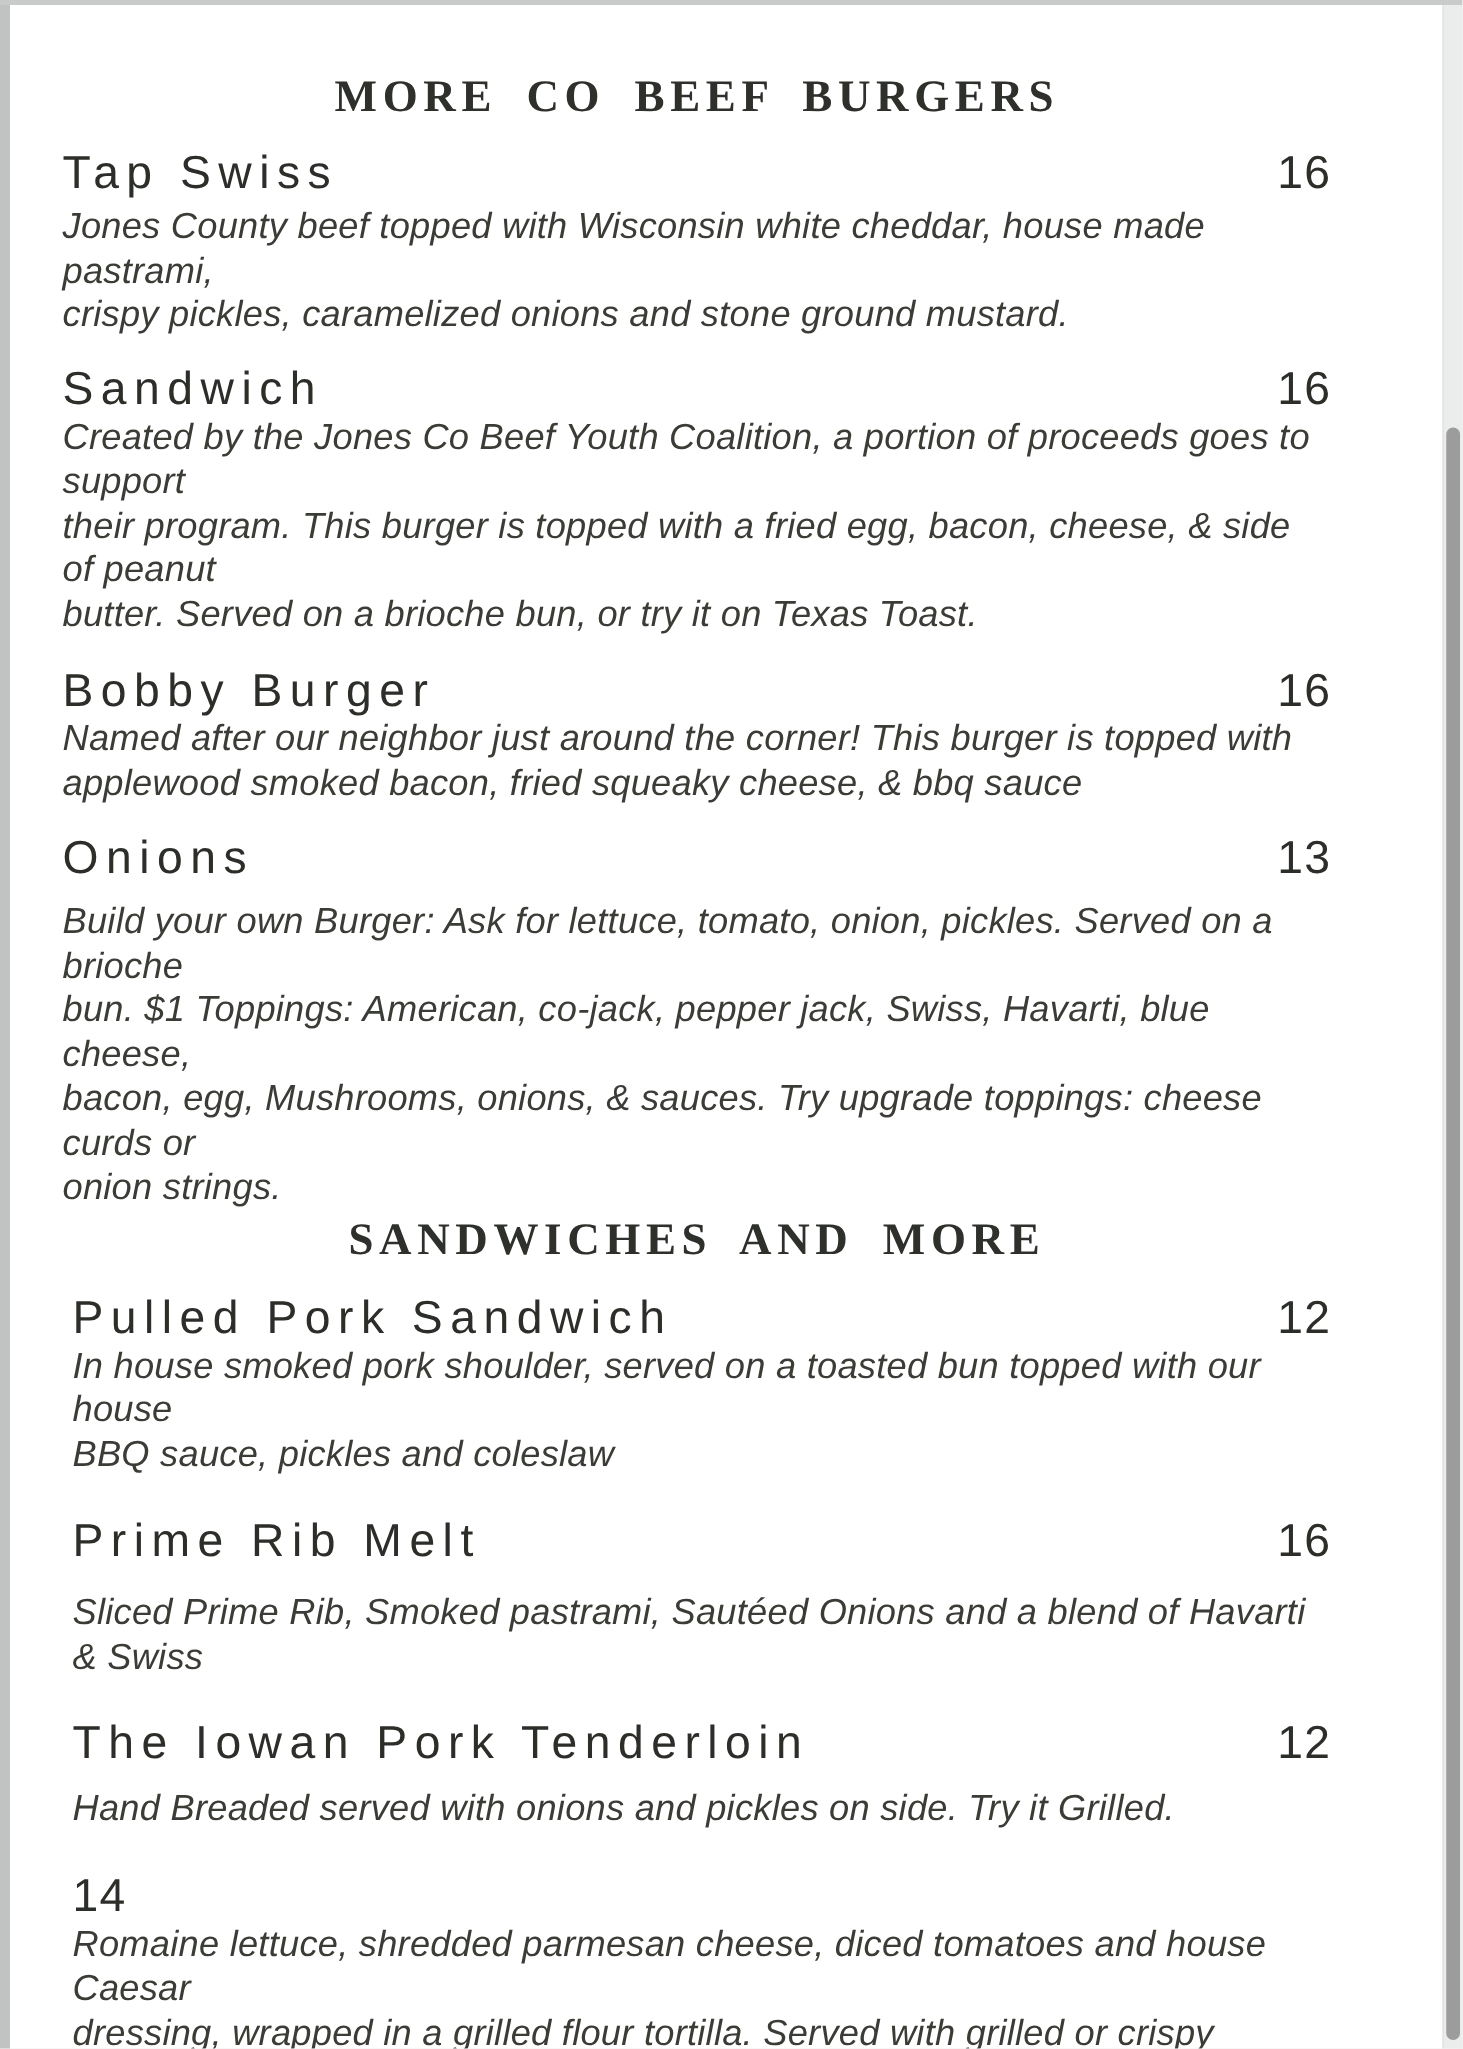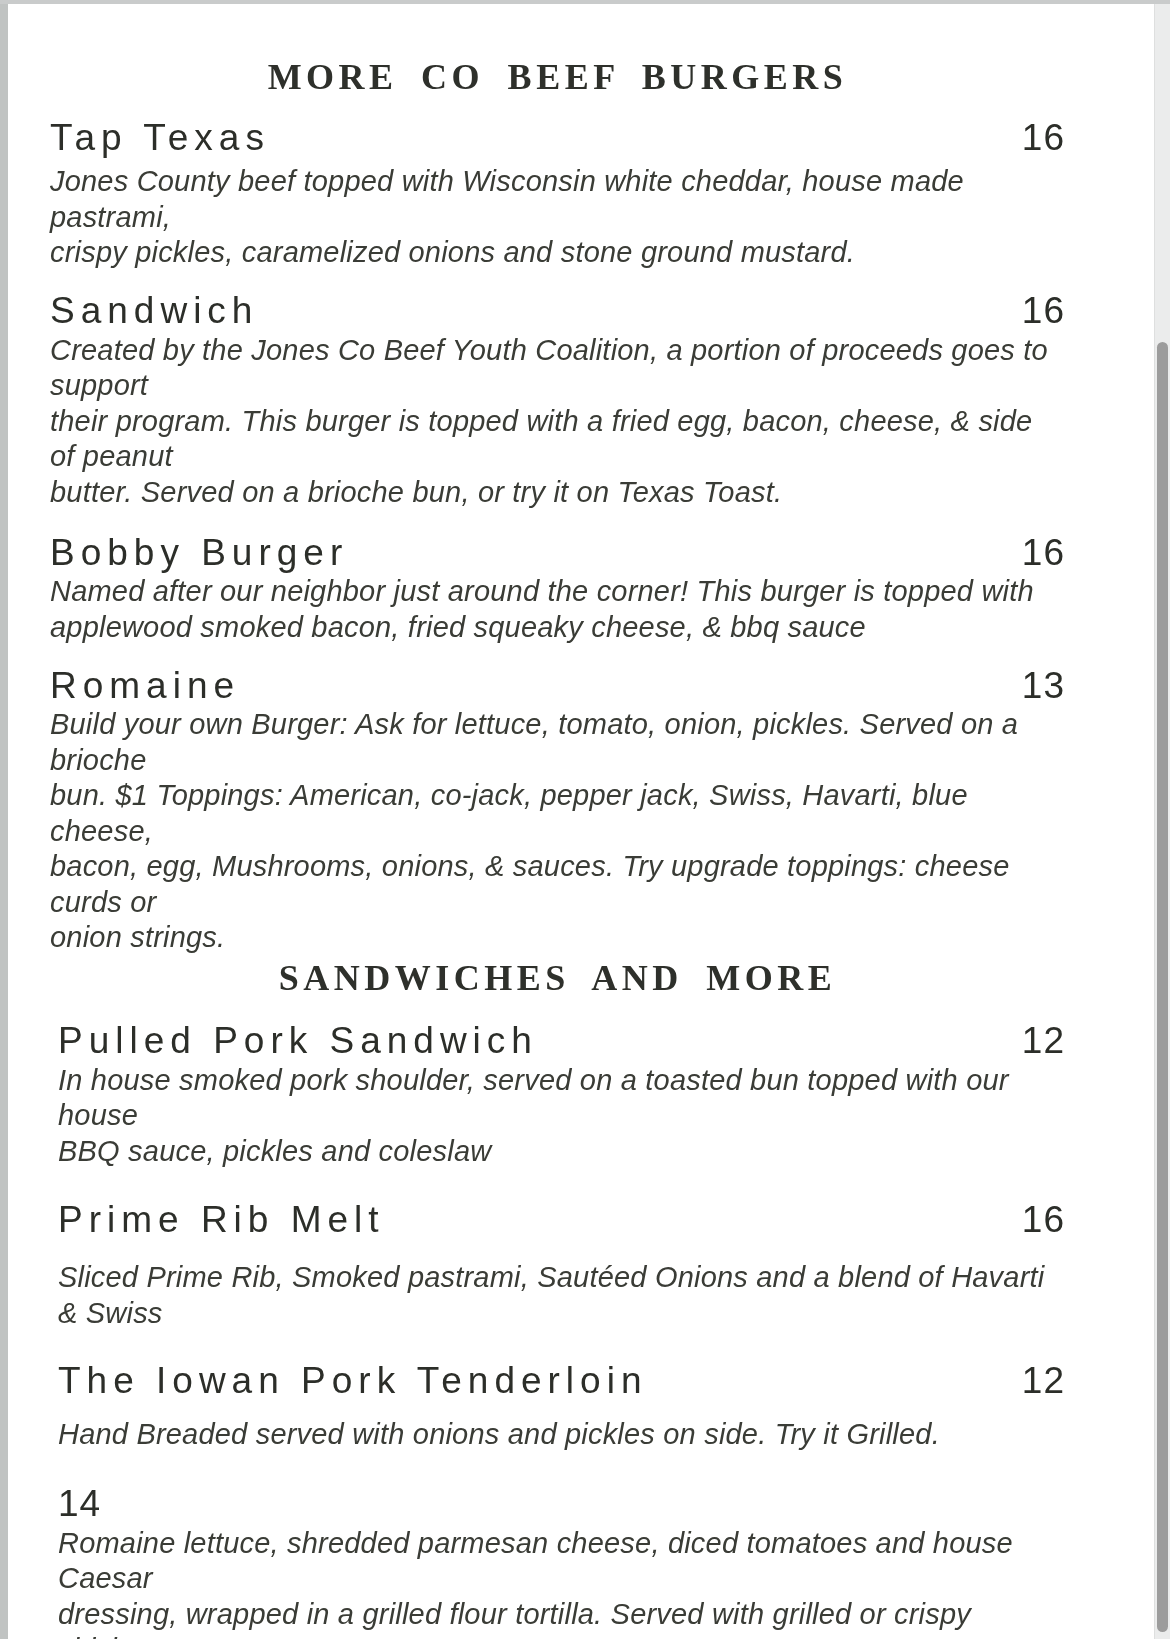--- a/index.html
+++ b/index.html
@@ -77,21 +77,21 @@
   }
 
   
   .it-tap      .item-head { margin-top: 20px; }
   .it-tap      .item-desc { margin-top: 6px;  }
   .it-coalition .item-head { margin-top: 20px; }
   .it-coalition .item-desc { margin-top: 2px;  }
   .it-bobby    .item-head { margin-top: 23px; }
   .it-bobby    .item-desc { margin-top: 1px;  }
   .it-capone   .item-head { margin-top: 21px; }
-  .it-capone   .item-desc { margin-top: 1px;  }
+  .it-capone   .item-desc { margin-top: 14px;  }
 
   
   .heading-sandwiches { margin-top: -38px; position: relative; }
 
   .section-sandwiches .item { padding-left: 8px; }
   .it-pulled  .item-head { margin-top: 21px; }
   .it-pulled  .item-desc { margin-top: 2px;  }
   .it-prime   .item-head { margin-top: 31px; }
   .it-prime   .item-desc { margin-top: 20px;  }
   .it-iowan   .item-head { margin-top: 30px; }
@@ -107,21 +107,21 @@
   <div class="frame-left"></div>
   <div class="frame-top"></div>
 
   <div class="page">
 
     <div class="section section-burgers">
       <h1 class="menu-heading">MORE CO BEEF BURGERS</h1>
 
       <div class="item it-tap">
         <div class="item-head">
-          <span class="item-name">Tap Texas</span>
+          <span class="item-name">Tap Swiss</span>
           <span class="item-price">16</span>
         </div>
         <div class="item-desc">Jones County beef topped with Wisconsin white cheddar, house made pastrami,
 crispy pickles, caramelized onions and stone ground mustard.</div>
       </div>
 
       <div class="item it-coalition">
         <div class="item-head">
           <span class="item-name">Sandwich</span>
           <span class="item-price">16</span>
@@ -135,21 +135,21 @@
         <div class="item-head">
           <span class="item-name">Bobby Burger</span>
           <span class="item-price">16</span>
         </div>
         <div class="item-desc">Named after our neighbor just around the corner! This burger is topped with
 applewood smoked bacon, fried squeaky cheese, &amp; bbq sauce</div>
       </div>
 
       <div class="item it-capone">
         <div class="item-head">
-          <span class="item-name">Romaine</span>
+          <span class="item-name">Onions</span>
           <span class="item-price">13</span>
         </div>
         <div class="item-desc">Build your own Burger: Ask for lettuce, tomato, onion, pickles. Served on a brioche
 bun. $1 Toppings: American, co-jack, pepper jack, Swiss, Havarti, blue cheese,
 bacon, egg, Mushrooms, onions, &amp; sauces. Try upgrade toppings: cheese curds or
 onion strings.</div>
       </div>
     </div>
 
     <div class="section section-sandwiches">

